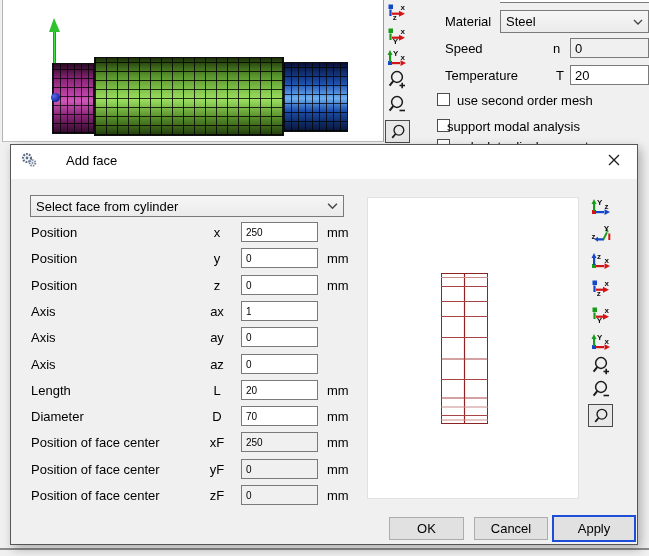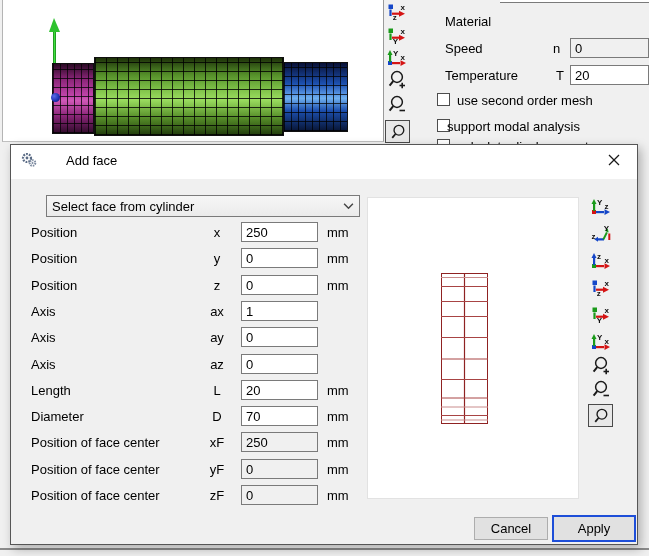--- a/index.html
+++ b/index.html
@@ -56,24 +56,24 @@
   #dialog { left:10px; top:144px; width:628px; height:401px; background:#f0f0f0;
     border:1px solid #565656; box-shadow:3px 4px 10px rgba(0,0,0,0.28); z-index:10; }
   #dlg-titlebar { position:absolute; left:0; top:0; width:100%; height:34px; background:#fff; }
   #dlg-title { position:absolute; left:31px; top:8px;margin-left:24px; }
   #dlg-close { position:absolute; right:1px; top:0; width:44px; height:30px;
     display:flex; align-items:center; justify-content:center; }
   .form-row { position:absolute; left:0; width:360px; height:21px; }
   .fr-label { position:absolute; left:20px; top:3px; white-space:nowrap; }
   .fr-sym   { position:absolute; left:190px; top:3px; width:32px; text-align:center; }
   .fr-input { position:absolute; left:230px; top:0; width:77px; height:20px; border:1px solid #7a7a7a;
-    font-family:inherit; font-size:13px; padding:1px 4px; background:#fff; color:#000; }
+    font-family:inherit; font-size:10px; padding:1px 4px; background:#fff; color:#000; }
   .fr-input.ro { background:#f0f0f0; }
   .fr-unit  { position:absolute; left:316px; top:3px; }
-  #face-combo { left:19px; top:50px; width:314px; height:22px;margin-left:16px; }
+  #face-combo { left:19px; top:50px; width:314px; height:22px; }
   #preview { left:356px; top:52px; width:212px; height:302px; background:#fff; border:1px solid #e2e2e2; }
   .btn { position:absolute; height:23px; background:#e1e1e1; border:1px solid #adadad;
     font-family:inherit; font-size:13px; text-align:center; line-height:21px; }
   #btn-apply { height:27px; border:2px solid #1d4ed8; line-height:23px; }
 
   #bottom-line { left:0; top:548px; width:649px; height:2px; background:#8c8c8c; }
 </style>
 </head>
 <body>
 
@@ -137,20 +137,26 @@
   <div class="zoom-fit-box" style="left:385px;top:120px;">
     <svg class="zoom-svg" viewBox="0 0 20 20" style="width:18px;height:18px;">
       <circle cx="11" cy="8" r="5.4" fill="none" stroke="#1a1a1a" stroke-width="1.5"></circle>
       <line x1="7.2" y1="12.2" x2="3.6" y2="16.6" stroke="#1a1a1a" stroke-width="2"></line>
     </svg>
   </div>
 
   <div class="abs" style="left:500px;top:0;width:149px;height:3px;background:#fff;border-bottom:1px solid #7a7a7a;"></div>
 
   <span class="pp-label" style="left:445px;top:14px;">Material</span>
+  <div class="combo" style="left:500px;top:10px;width:149px;height:23px;">
+    <span>Steel</span>
+    <svg class="chev" width="10" height="6" viewBox="0 0 10 6">
+      <polyline points="1,1 5,5 9,1" fill="none" stroke="#444" stroke-width="1.3"></polyline>
+    </svg>
+  </div>
 
   <span class="pp-label" style="left:445px;top:41px;">Speed</span>
   <span class="pp-label" style="left:553px;top:41px;">n</span>
   <input class="pp-input ro" style="left: 570px; top: 38px; width: 79px;" readonly="" value="0">
 
   <span class="pp-label" style="left:445px;top:68px;">Temperature</span>
   <span class="pp-label" style="left:556px;top:68px;">T</span>
   <input class="pp-input" style="left: 570px; top: 65px; width: 79px;" value="20">
 
   <span class="cb" style="left:437px;top:93px;"></span>
@@ -347,18 +353,19 @@
         <line x1="12.5" y1="15.5" x2="18" y2="15.5" stroke="#1a1a1a" stroke-width="1.6"></line>
       </svg>
     </div>
     <div class="zoom-fit-box" style="left:577px;top:259px;">
       <svg class="zoom-svg" viewBox="0 0 20 20" style="width:18px;height:18px;">
         <circle cx="11" cy="8" r="5.4" fill="none" stroke="#1a1a1a" stroke-width="1.5"></circle>
         <line x1="7.2" y1="12.2" x2="3.6" y2="16.6" stroke="#1a1a1a" stroke-width="2"></line>
       </svg>
     </div>
 
+    <div class="btn" style="left:378px;top:372px;width:75px;">OK</div>
     <div class="btn" style="left:463px;top:372px;width:74px;">Cancel</div>
     <div class="btn" id="btn-apply" style="left:541px;top:370px;width:84px;">Apply</div>
   </div>
 
   <div id="bottom-line" class="abs"></div>
 </div>
 
 </body></html>

